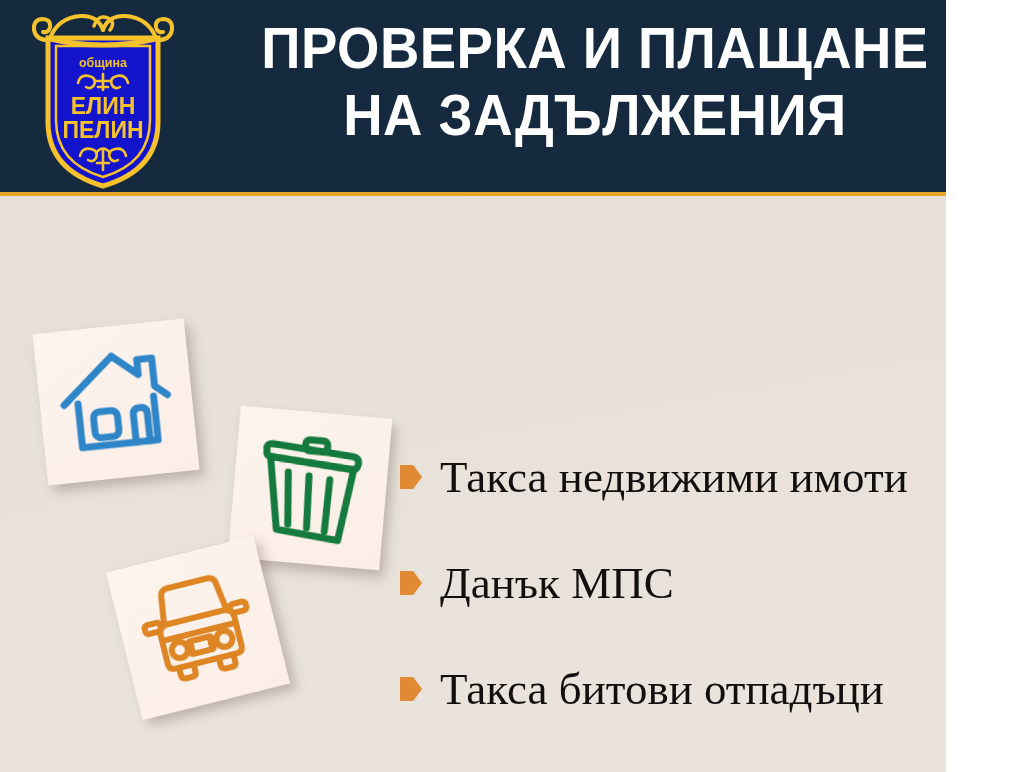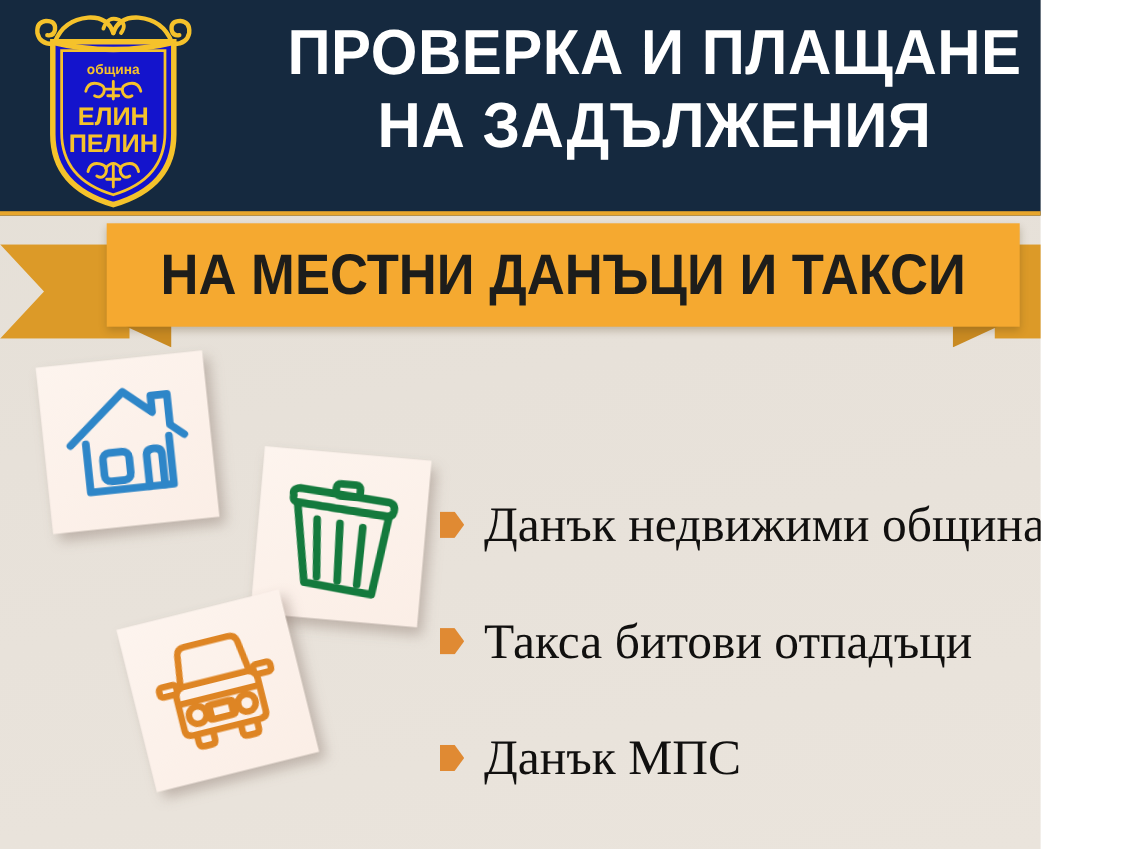--- a/index.html
+++ b/index.html
@@ -219,29 +219,20 @@
         <path d="M68 143 Q75 134 82 143 M75 140 L75 160 M69 153 L81 153"></path>
       </g>
     </svg>
   </div>
 
   <div id="title-block">
     <span class="title-line" id="title-line-1">ПРОВЕРКА И ПЛАЩАНЕ</span>
     <span class="title-line" id="title-line-2">НА ЗАДЪЛЖЕНИЯ</span>
   </div>
 
-  <div id="ribbon">
-    <div class="ribbon-tail" id="ribbon-tail-left"></div>
-    <div class="ribbon-tail" id="ribbon-tail-right"></div>
-    <div class="ribbon-fold" id="ribbon-fold-left"></div>
-    <div class="ribbon-fold" id="ribbon-fold-right"></div>
-    <div id="ribbon-main">
-      <span id="ribbon-text">НА МЕСТНИ ДАНЪЦИ И ТАКСИ</span>
-    </div>
-  </div>
 
   <div id="stamps">
 
     <div class="stamp" id="stamp-house">
       <div class="stamp-border">
         <svg width="196" height="196" viewBox="0 0 196 196" aria-hidden="true">
           <defs>
             <mask id="scallop-mask-1">
               <rect x="10" y="10" width="176" height="176" fill="#fff"></rect>
               <g fill="#fff">
@@ -425,25 +416,25 @@
           <rect x="16" y="53" width="16" height="9" rx="3"></rect>
           <rect x="104" y="53" width="16" height="9" rx="3"></rect>
         </svg>
       </div>
     </div>
   </div>
 
   <ul id="list" style="list-style:none;margin:0;padding:0;">
     <li class="list-item">
       <span class="bullet-arrow"></span>
-      <span class="list-label">Данък недвижими община</span>
+      <span class="list-label">Такса недвижими имоти</span>
+    </li>
+    <li class="list-item">
+      <span class="bullet-arrow"></span>
+      <span class="list-label">Данък МПС</span>
     </li>
     <li class="list-item">
       <span class="bullet-arrow"></span>
       <span class="list-label">Такса битови отпадъци</span>
     </li>
-    <li class="list-item">
-      <span class="bullet-arrow"></span>
-      <span class="list-label">Данък МПС</span>
-    </li>
   </ul>
 
 </div>
 
 </body></html>

